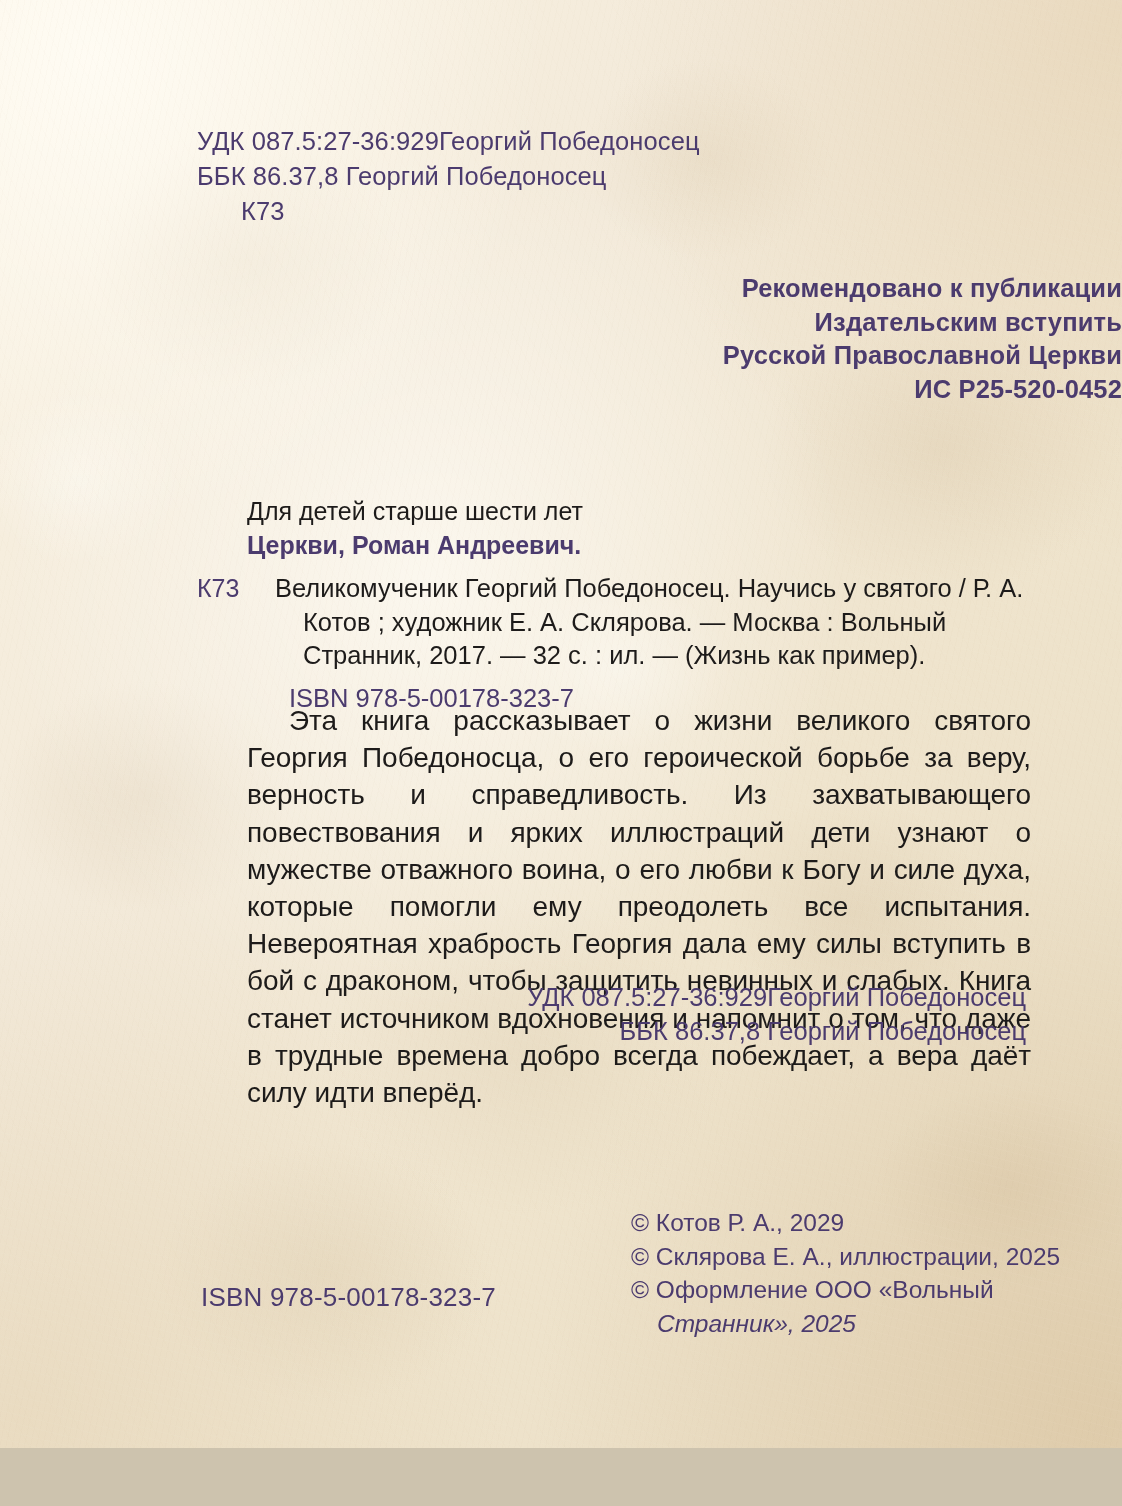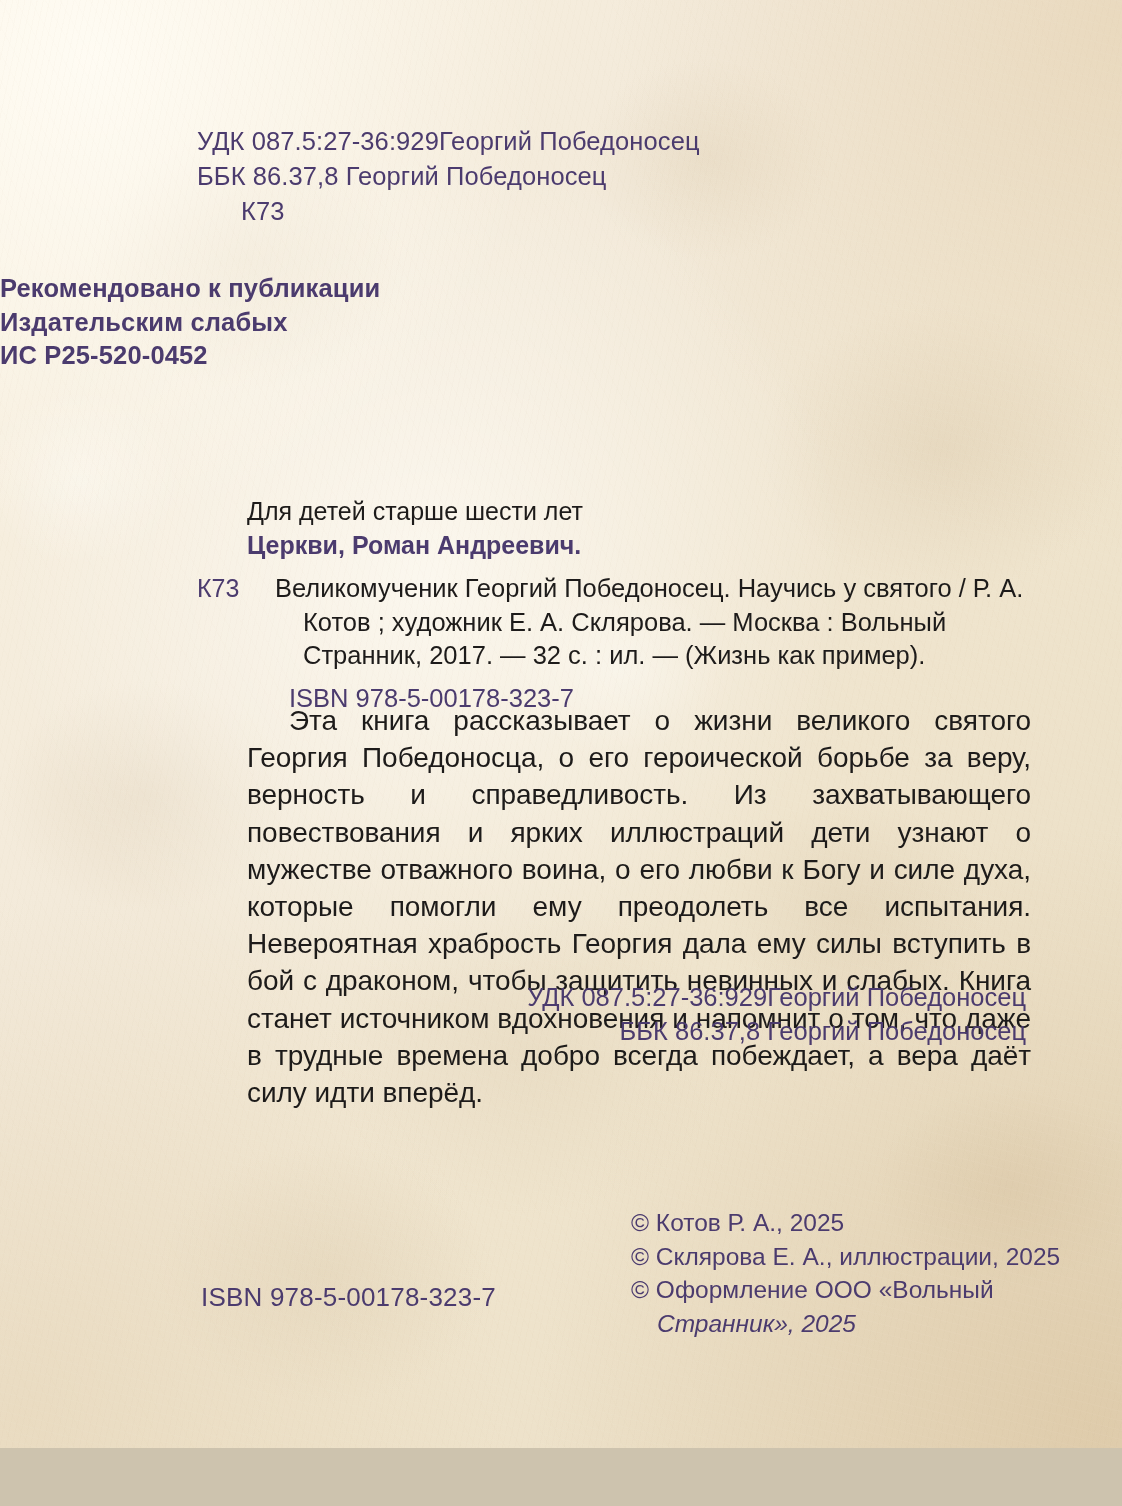--- a/index.html
+++ b/index.html
@@ -66,21 +66,21 @@
     letter-spacing: .1px;
   }
   .udk-block .row { white-space: pre; }
   .udk-block .cls { padding-left: 44px; }
 
   .recommend {
     position: absolute;
     left: 0;
     right: 0;
     top: 272px;
-    text-align: left;
+    text-align: right;
     font-weight: bold;
     font-size: 25.5px;
     line-height: 33.5px;
     letter-spacing: .15px;
   }
   .recommend div { white-space: nowrap; }
 
   .bib {
     position: absolute;
     left: 197px;
@@ -168,21 +168,22 @@
 <div class="page">
 
   <div class="udk-block purple">
     <div class="row">УДК 087.5:27-36:929Георгий Победоносец</div>
     <div class="row">ББК 86.37,8 Георгий Победоносец</div>
     <div class="row cls">К73</div>
   </div>
 
   <div class="recommend purple">
     <div>Рекомендовано к публикации</div>
-    <div>Издательским слабых</div>
+    <div>Издательским вступить</div>
+    <div>Русской Православной Церкви</div>
     <div>ИС Р25-520-0452</div>
   </div>
 
   <div class="bib">
     <div class="audience ink">Для детей старше шести лет</div>
     <div class="author purple">Церкви, Роман Андреевич.</div>
     <div class="record">
       <span class="code purple">К73</span>
       <div class="desc ink">Великомученик Георгий Победоносец. Научись у святого / Р. А. Котов ; художник Е. А. Склярова. — Москва : Вольный Странник, 2017. — 32 с. : ил. — (Жизнь как пример).</div>
     </div>
@@ -190,21 +191,21 @@
   </div>
 
   <div class="annotation ink">Эта книга рассказывает о жизни великого святого Георгия Победоносца, о его героической борьбе за веру, верность и справедливость. Из захватывающего повествования и ярких иллюстраций дети узнают о мужестве отважного воина, о его любви к Богу и силе духа, которые помогли ему преодолеть все испытания. Невероятная храбрость Георгия дала ему силы вступить в бой с драконом, чтобы защитить невинных и слабых. Книга станет источником вдохновения и напомнит о том, что даже в трудные времена добро всегда побеждает, а вера даёт силу идти вперёд.</div>
 
   <div class="udk-bottom purple">
     <div>УДК 087.5:27-36:929Георгий Победоносец</div>
     <div>ББК 86.37,8 Георгий Победоносец</div>
   </div>
 
   <div class="copyright purple">
-    <div>© Котов Р. А., 2025</div>
+    <div>© Котов Р. А., 2029</div>
     <div>© Склярова Е. А., иллюстрации, 2025</div>
     <div>© Оформление ООО «Вольный</div>
     <div class="cont">Странник», 2025</div>
   </div>
 
   <div class="isbn-bottom purple">ISBN 978-5-00178-323-7</div>
 
 </div>
 
 </body></html>

